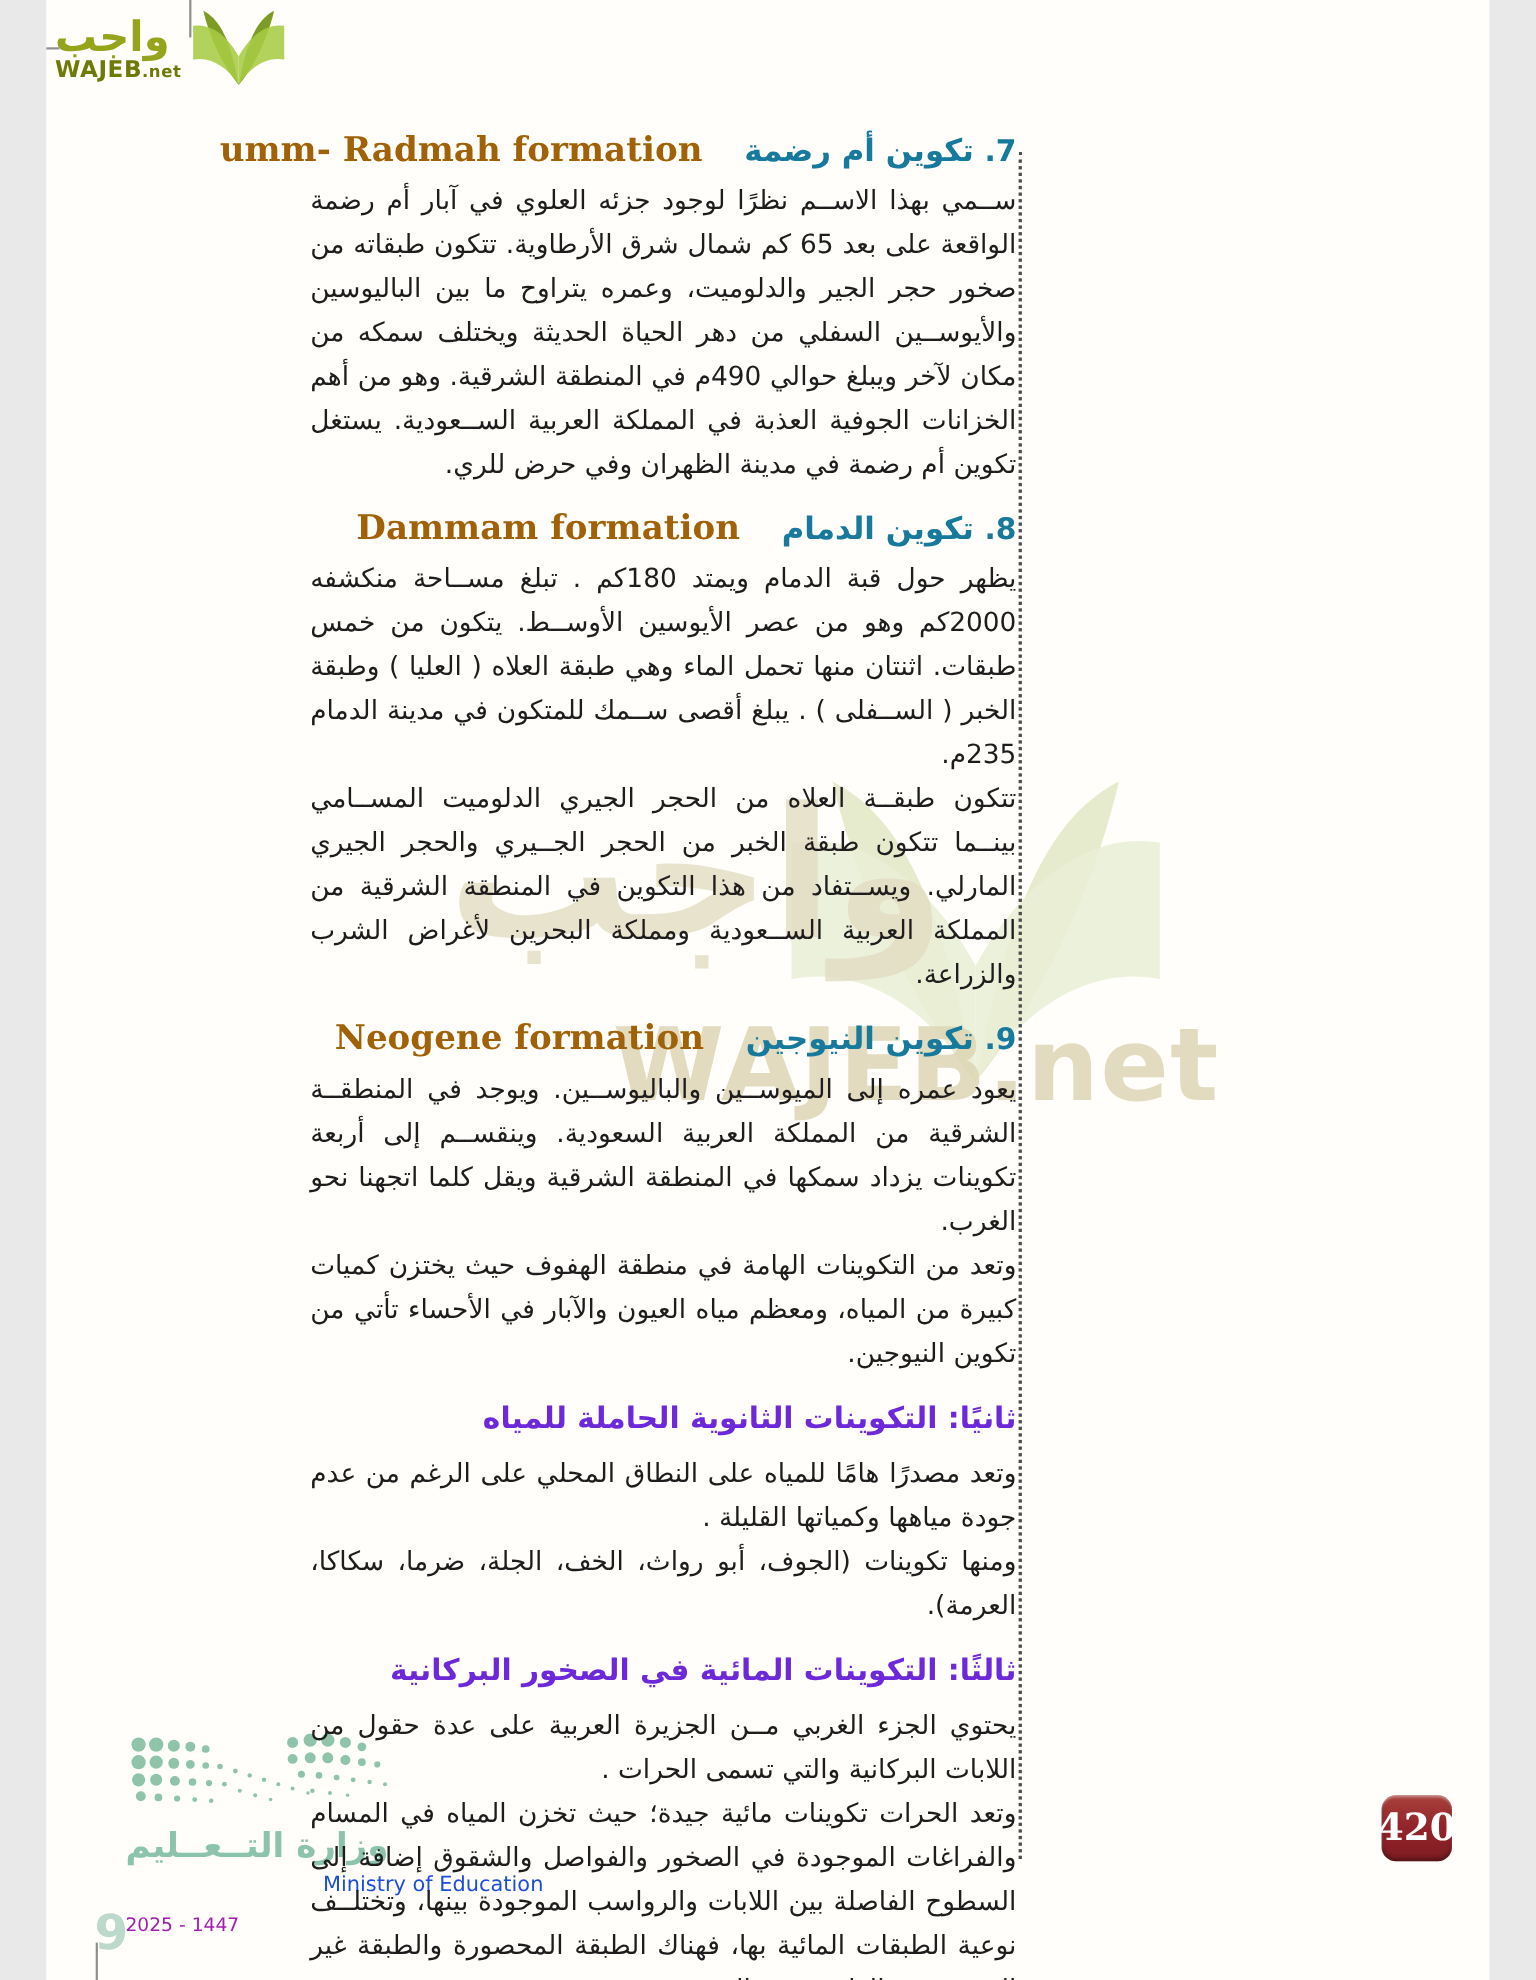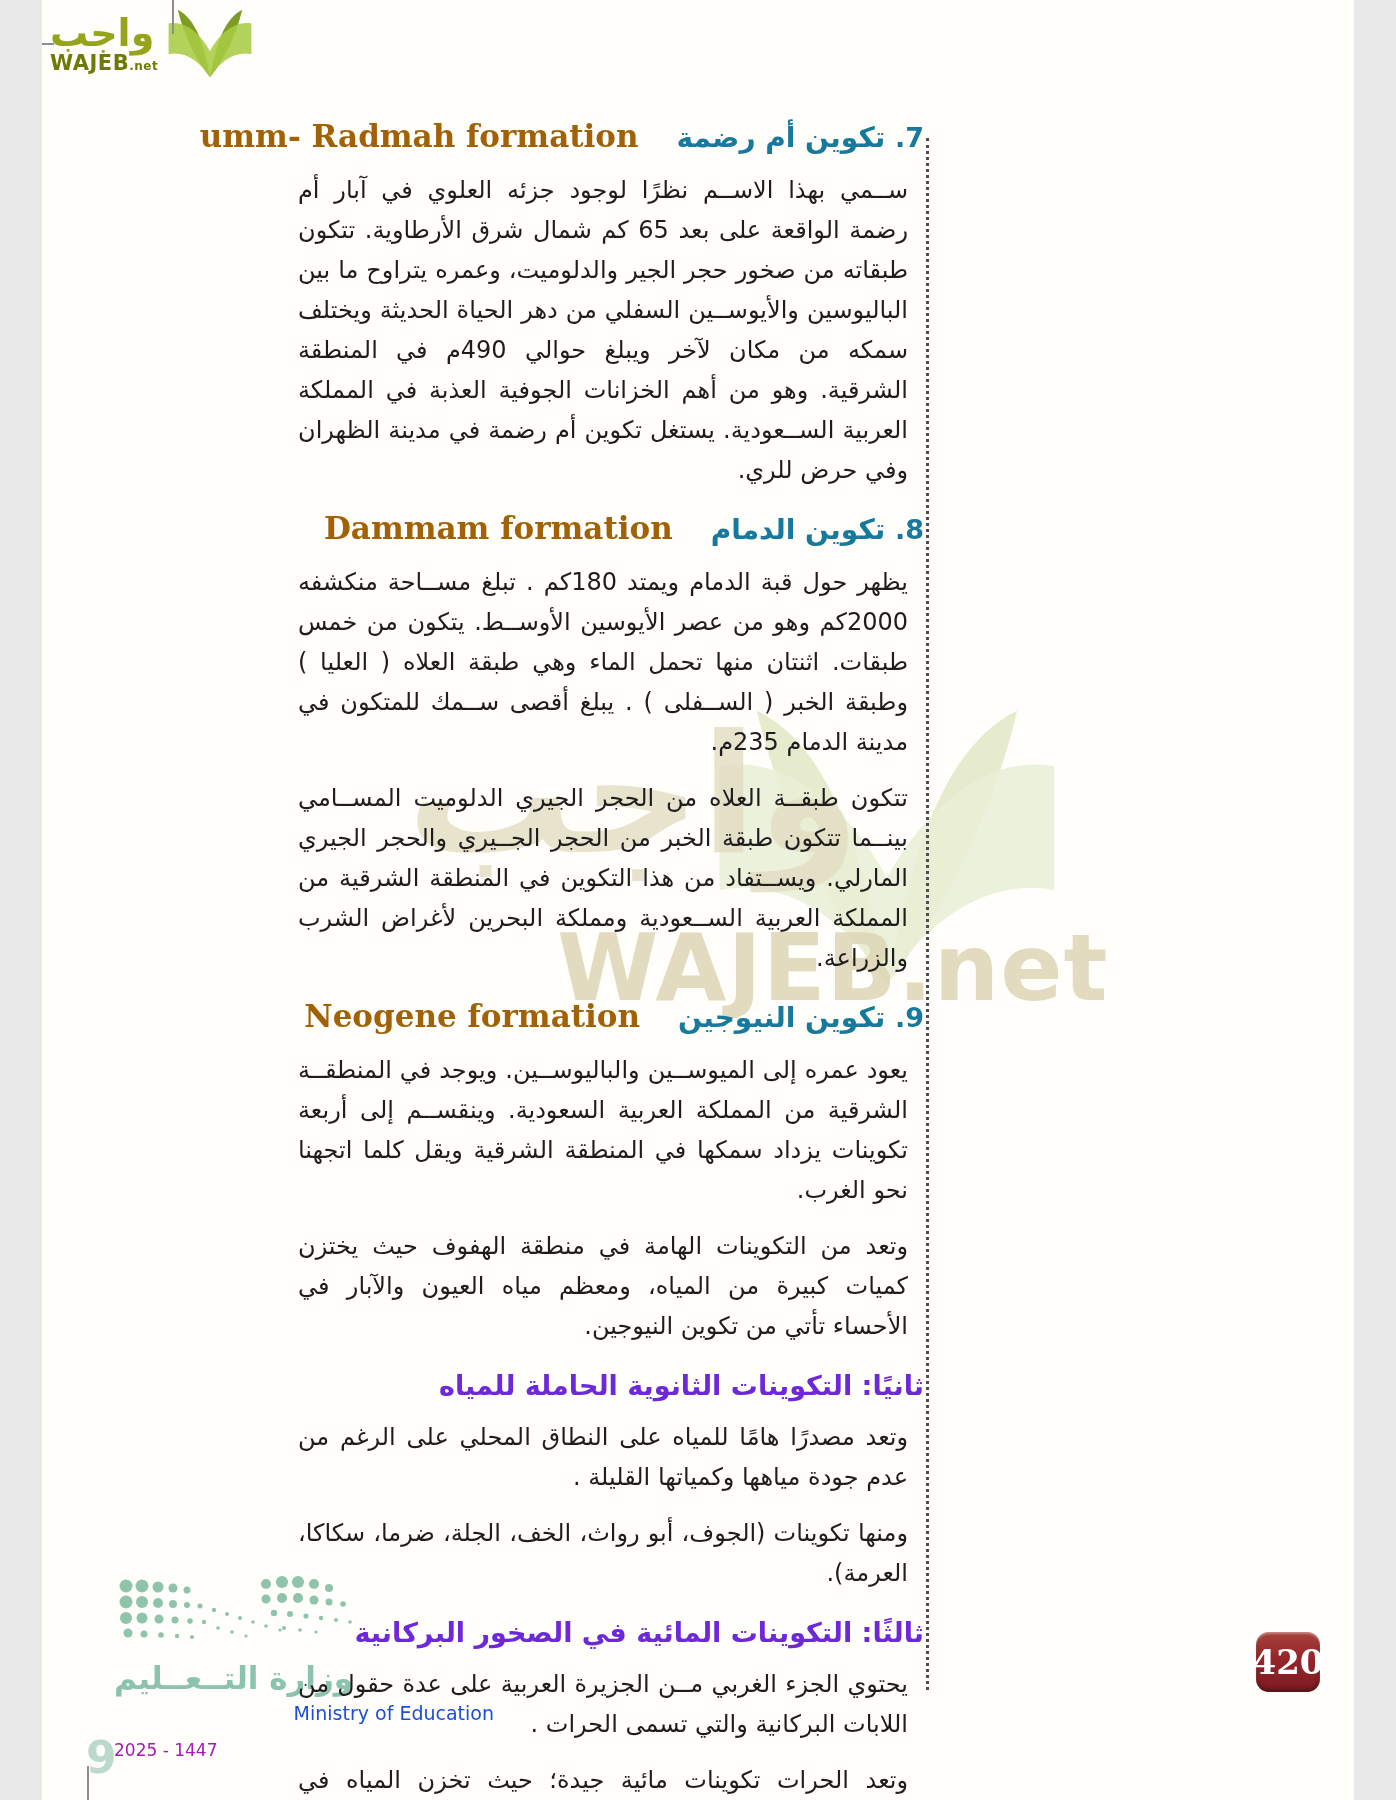--- a/index.html
+++ b/index.html
@@ -10,38 +10,38 @@
   }
   
   .crop{position:absolute;background:#8f8f8f;z-index:5;}
   .crop.v{width:2px;height:34px;}
   .crop.h{height:2px;width:34px;}
   
   .brand{position:absolute;left:8px;top:6px;display:flex;align-items:flex-start;z-index:4;}
   .brand-text{display:flex;flex-direction:column;align-items:flex-start;margin-top:8px;}
   .brand-ar{font-size:38px;font-weight:bold;color:#96a41c;line-height:1;direction:rtl;}
   .brand-en{font-size:21px;font-weight:bold;color:#6e7a05;line-height:1.1;letter-spacing:.5px;}
-  .brand-en .tld{font-size:12px;}
+  .brand-en .tld{font-size:15px;}
   .brand-book{margin-left:6px;margin-top:0;}
   
   .dotline{position:absolute;left:884px;top:138px;height:1552px;width:0;
     border-left:3px dotted #4d4d4d;z-index:2;}
   
   .watermark{position:absolute;left:350px;top:698px;width:740px;height:390px;z-index:1;pointer-events:none;}
   .wm-book{position:absolute;right:10px;top:0;}
   .wm-ar{position:absolute;left:15px;top:15px;font-size:165px;font-weight:bold;color:#e3ddc2;opacity:.8;line-height:1;direction:rtl;}
   .wm-en{position:absolute;left:165px;top:225px;font-size:92px;font-weight:bold;color:#ddd6b5;opacity:.85;letter-spacing:1px;line-height:1;}
   
   .content{position:absolute;left:240px;top:118px;width:642px;z-index:2;direction:rtl;}
   .sec-head{display:flex;align-items:baseline;gap:38px;margin:0 0 8px 0;}
   .h-ar{font-size:28px;font-weight:bold;color:#17799c;white-space:nowrap;}
   .h-num{font-size:27px;font-weight:bold;color:#17799c;}
   .h-en{font-family:"DejaVu Serif",serif;font-size:31px;font-weight:bold;color:#a16207;white-space:nowrap;direction:ltr;}
   .content p{
-    margin:16px;font-size:24px;line-height:40px;color:#1f1c1d;
+    margin:0;font-size:24px;line-height:40px;color:#1f1c1d;
     text-align:justify;text-justify:inter-word;
   }
   .red-head{margin:24px 0 14px 0;font-size:27px;font-weight:bold;color:#6d28d9;}
   .mt{margin-top:20px !important;}
   
   .ministry{position:absolute;left:72px;top:1576px;z-index:1;}
   .ministry-dots{display:block;}
   .ministry-ar{font-size:31px;font-weight:bold;color:#8cc3ac;margin-top:14px;direction:rtl;text-align:left;letter-spacing:1px;}
   .ministry-en{font-size:19px;color:#1d4ed8;margin-top:6px;text-align:right;}
   .ministry-years{font-size:17px;color:#a21caf;margin-top:16px;}

